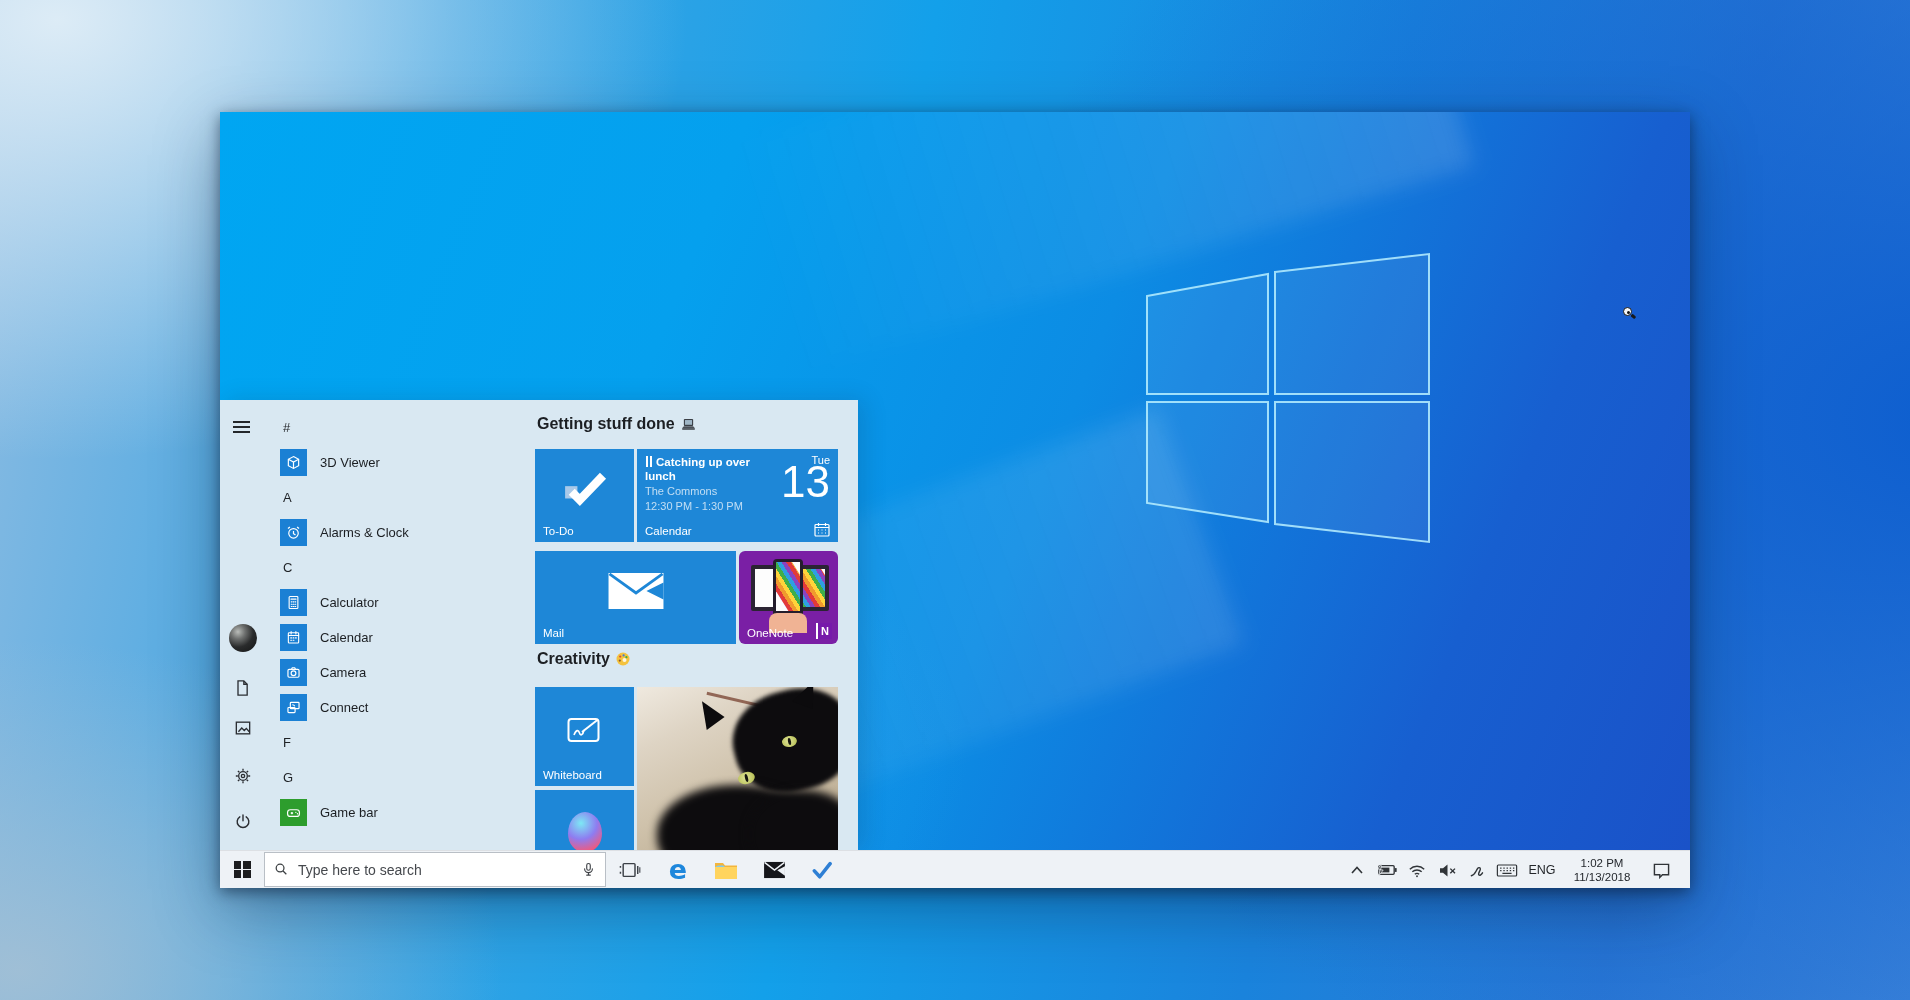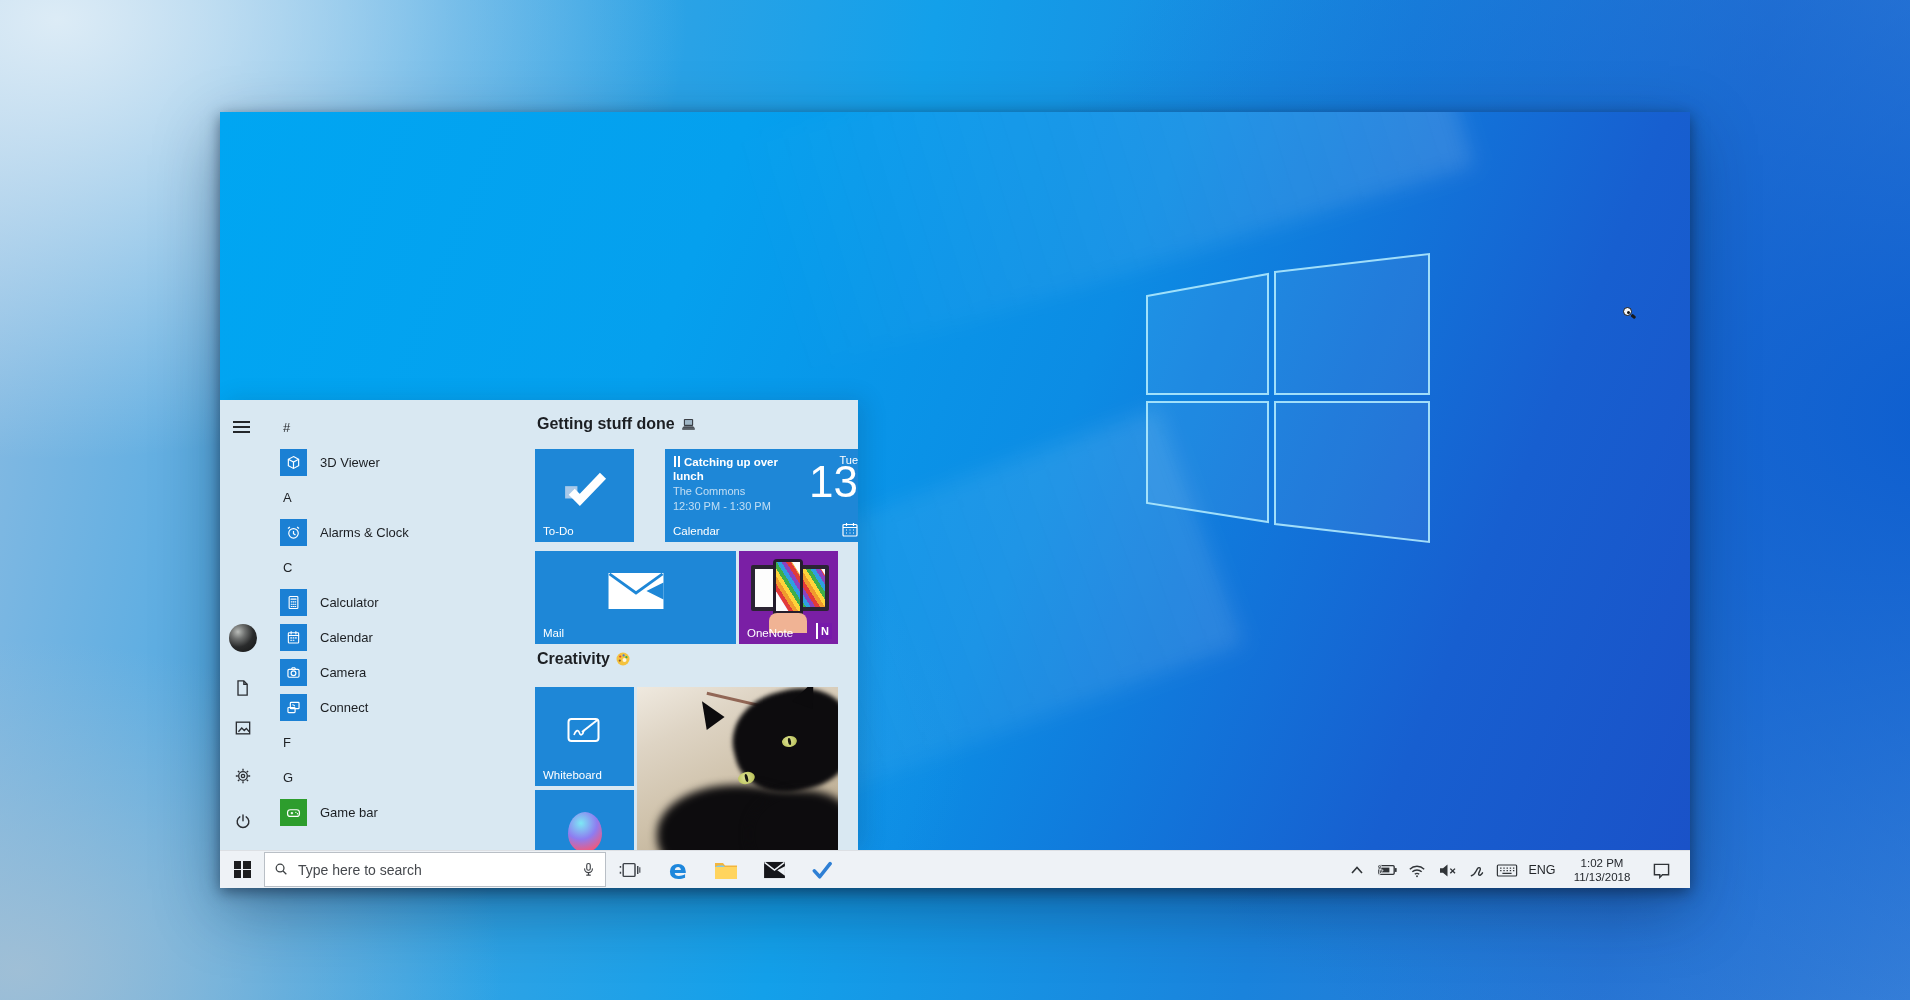--- a/index.html
+++ b/index.html
@@ -83,21 +83,21 @@
   .cal-title{font-weight:bold; display:inline;}
   .cal-sub{color:rgba(255,255,255,.72); font-weight:normal; font-size:11px; line-height:14px; margin-top:1px;}
   .cal-right{position:absolute; right:8px; top:5px; text-align:right;}
   .cal-day{font-size:11px;}
   .cal-date{font-size:44px; font-weight:300; line-height:36px; margin-top:-2px; font-family:"Liberation Sans",sans-serif;}
   .cal-glyph{position:absolute; right:8px; bottom:5px;}
   .forkknife{display:inline-block; width:8px; height:11px; position:relative; margin-right:3px; top:1px;}
   .forkknife i{position:absolute; top:0; width:2px; height:11px; background:#fff;}
   .forkknife i:first-child{left:1px;} .forkknife i:last-child{right:1px;}
   
-  .tile-onenote{background:#7a1fa5;}
+  .tile-onenote{background:#7a1fa5;border-radius:6px;}
   .on-graphic{position:absolute; left:8px; top:8px; right:8px; height:58px;}
   .on-tablet{position:absolute; left:4px; top:6px; width:78px; height:46px; background:#2b2433; border-radius:2px; padding:4px;}
   .on-screen{width:100%; height:100%; background:#fdfdfd; position:relative; overflow:hidden;}
   .stripes{position:absolute; right:-6px; bottom:-8px; width:70%; height:120%; transform:rotate(-32deg);
     background:repeating-linear-gradient(90deg,#e23a3a 0 4px,#f09b2e 4px 8px,#ffd43a 8px 12px,#3fae49 12px 16px,#2e9fe0 16px 20px,#8a43c0 20px 24px);}
   .on-phone{position:absolute; left:26px; top:0; width:30px; height:58px; background:#241d2c; border-radius:4px; padding:3px 3px 6px;}
   .on-hand{position:absolute; left:22px; bottom:-16px; width:38px; height:20px; background:#f0b394; border-radius:8px 8px 0 0;}
   .on-logo{position:absolute; right:6px; bottom:5px; width:16px; height:16px; background:#7719aa;
     border-left:2px solid #fff; color:#fff; font-size:11px; font-weight:bold; display:flex; align-items:center; justify-content:center;}
   
@@ -264,21 +264,21 @@
         <div class="tile" style="left:0; top:49px; width:99px; height:93px;">
           <div class="center-ic">
             <svg width="44" height="36" viewBox="0 0 46 38">
                 <rect x="2" y="16" width="13" height="13" fill="#a9c9e9"></rect>
                 <path d="M9 22l8.5 8.5L42 5" stroke="#fff" stroke-width="9" fill="none"></path>
               </svg>
           </div>
           <div class="tile-label">To-Do</div>
         </div>
 
-        <div class="tile" style="left:102px; top:49px; width:201px; height:93px;margin-left:28px;">
+        <div class="tile" style="left:102px; top:49px; width:201px; height:93px;">
           <div class="cal-left">
             <span class="forkknife"><i></i><i></i></span><span class="cal-title">Catching up over lunch</span>
             <div class="cal-sub">The Commons</div>
             <div class="cal-sub">12:30 PM - 1:30 PM</div>
           </div>
           <div class="cal-right">
             <div class="cal-day">Tue</div>
             <div class="cal-date">13</div>
           </div>
           <div class="tile-label">Calendar</div>

